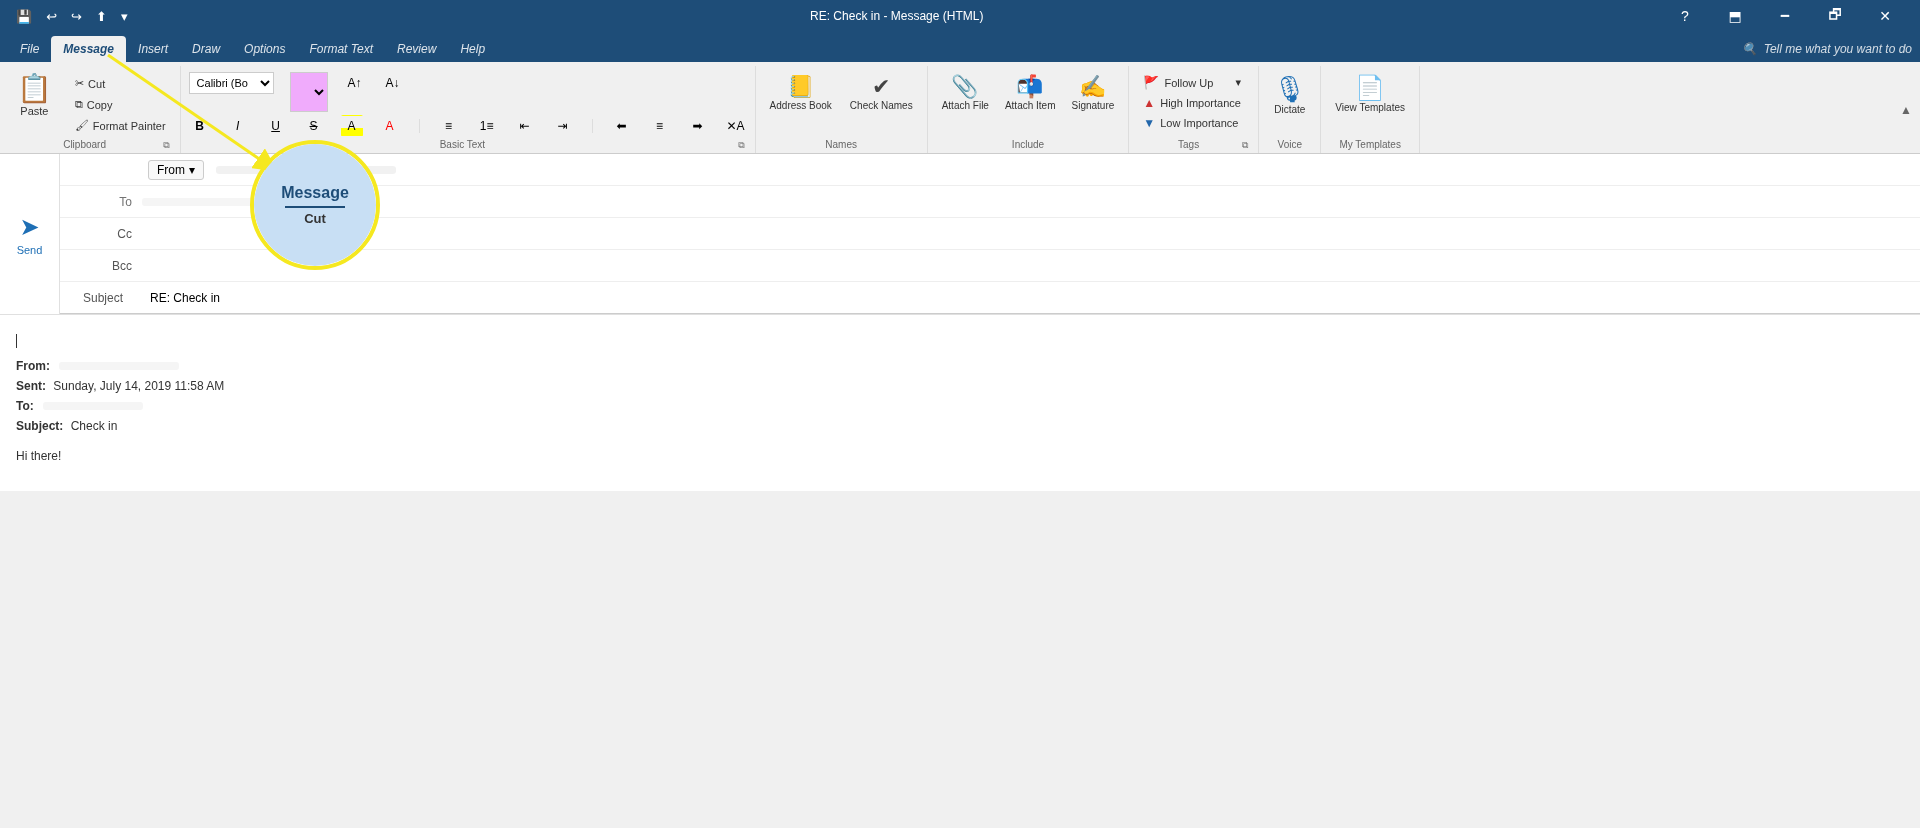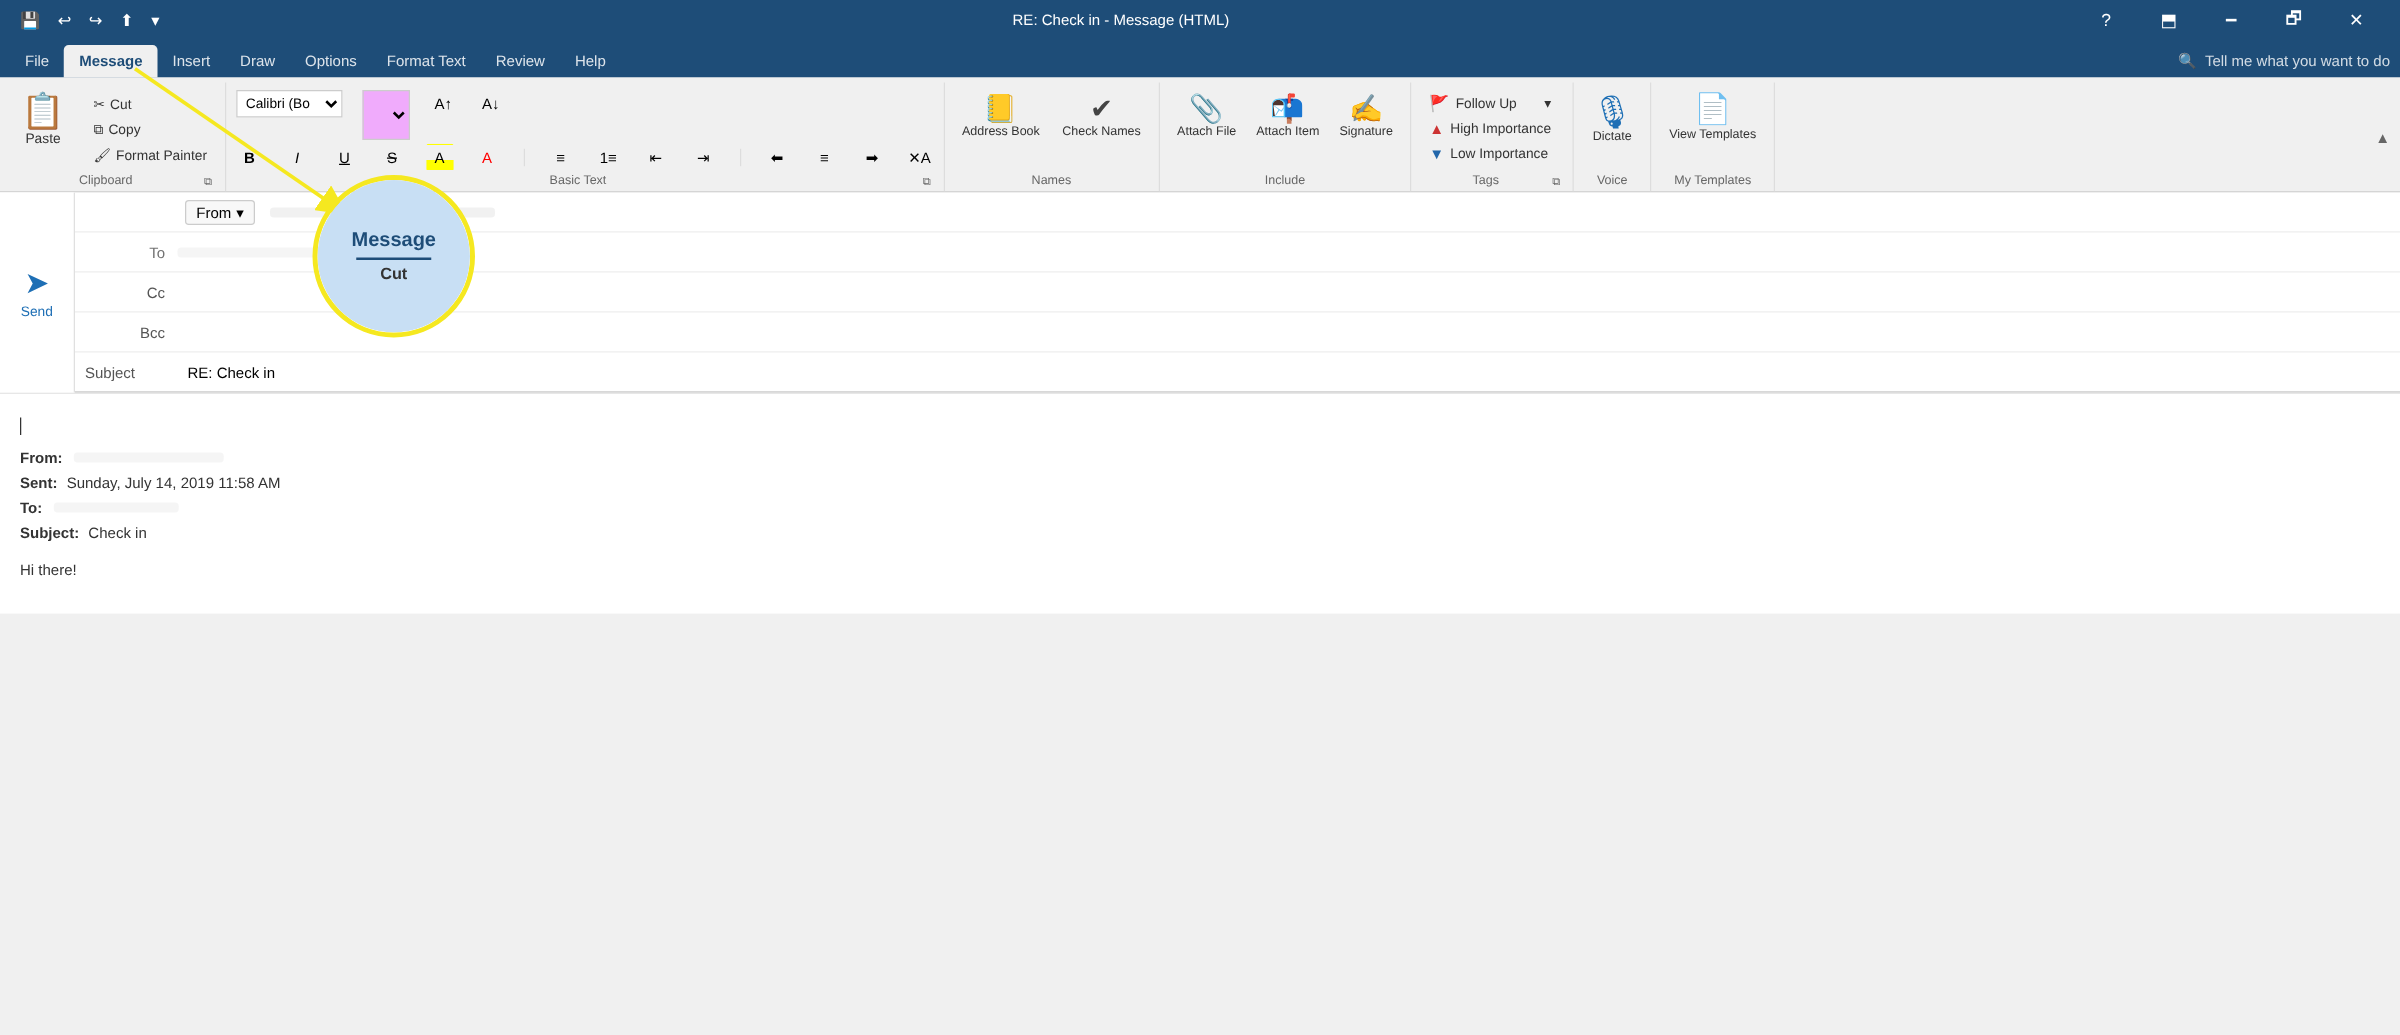--- a/index.html
+++ b/index.html
@@ -22,20 +22,21 @@
     .quick-access { display: flex; gap: 6px; align-items: center; }
     .qa-btn { background: transparent; border: none; color: white; cursor: pointer; font-size: 13px; padding: 2px 4px; }
 
     
     .ribbon-tabs {
       background: #1e4d78;
       display: flex;
       padding: 0 8px;
       height: 30px;
       align-items: flex-end;
+      font-style: italic;
     }
     .ribbon-tab {
       padding: 6px 12px;
       font-size: 12px;
       color: rgba(255,255,255,0.85);
       cursor: pointer;
       border-radius: 4px 4px 0 0;
       user-select: none;
     }
     .ribbon-tab.active { background: #f0f0f0; color: #1e4d78; font-weight: 600; }
@@ -184,21 +185,21 @@
     .compose-row {
       display: flex;
       align-items: center;
       min-height: 32px;
       border-bottom: 1px solid #eeeeee;
       padding: 0 8px;
     }
     .compose-row:last-child { border-bottom: none; }
     .compose-label {
       min-width: 80px;
-      text-align: left;
+      text-align: center;
       padding-right: 10px;
       color: #555;
       font-size: 12px;
     }
     .from-label {
       border: 1px solid #ccc;
       border-radius: 3px;
       padding: 2px 8px;
       font-size: 12px;
       cursor: pointer;

